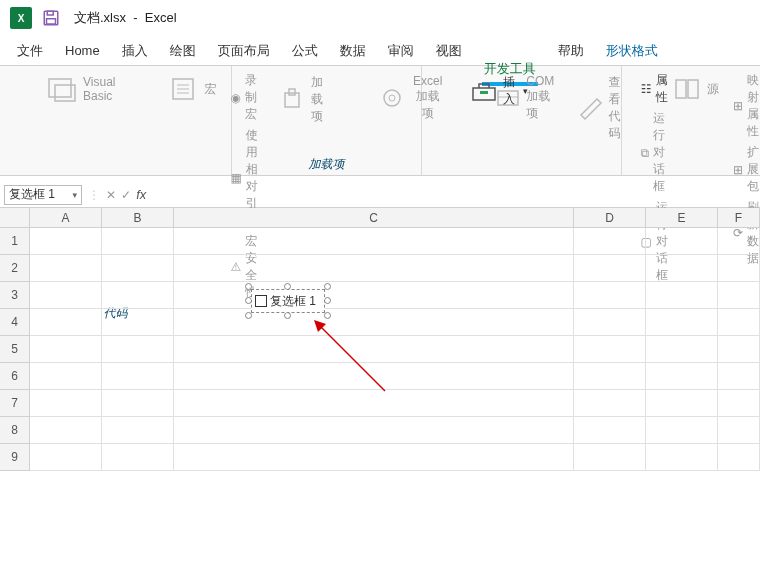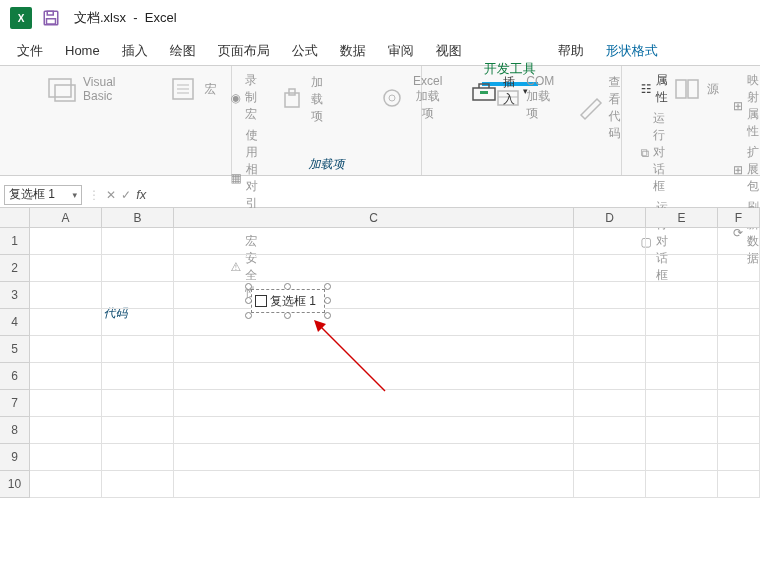--- a/index.html
+++ b/index.html
@@ -317,29 +317,20 @@
       </div>
       <div class="row">
         <div class="rh">9</div>
         <div class="cell c-A"></div>
         <div class="cell c-B"></div>
         <div class="cell c-C"></div>
         <div class="cell c-D"></div>
         <div class="cell c-E"></div>
         <div class="cell c-F"></div>
       </div>
-      <div class="row">
-        <div class="rh">10</div>
-        <div class="cell c-A"></div>
-        <div class="cell c-B"></div>
-        <div class="cell c-C"></div>
-        <div class="cell c-D"></div>
-        <div class="cell c-E"></div>
-        <div class="cell c-F"></div>
-      </div>
     </div>
 
   <div class="checkbox-obj">
     <div class="handle" style="left:-3px;top:-3px"></div>
     <div class="handle" style="left:50%;top:-3px;margin-left:-4px"></div>
     <div class="handle" style="right:-3px;top:-3px"></div>
     <div class="handle" style="left:-3px;top:50%;margin-top:-4px"></div>
     <div class="handle" style="right:-3px;top:50%;margin-top:-4px"></div>
     <div class="handle" style="left:-3px;bottom:-3px"></div>
     <div class="handle" style="left:50%;bottom:-3px;margin-left:-4px"></div>

